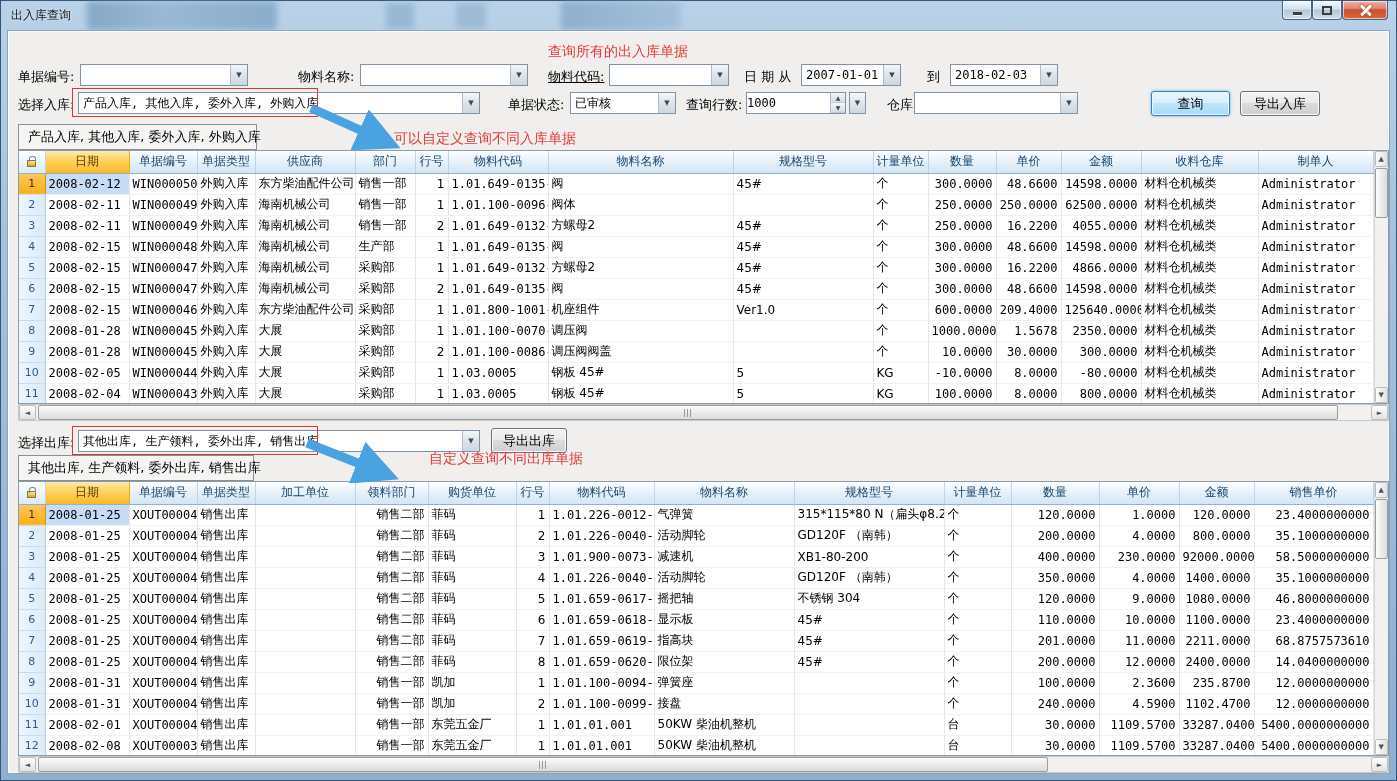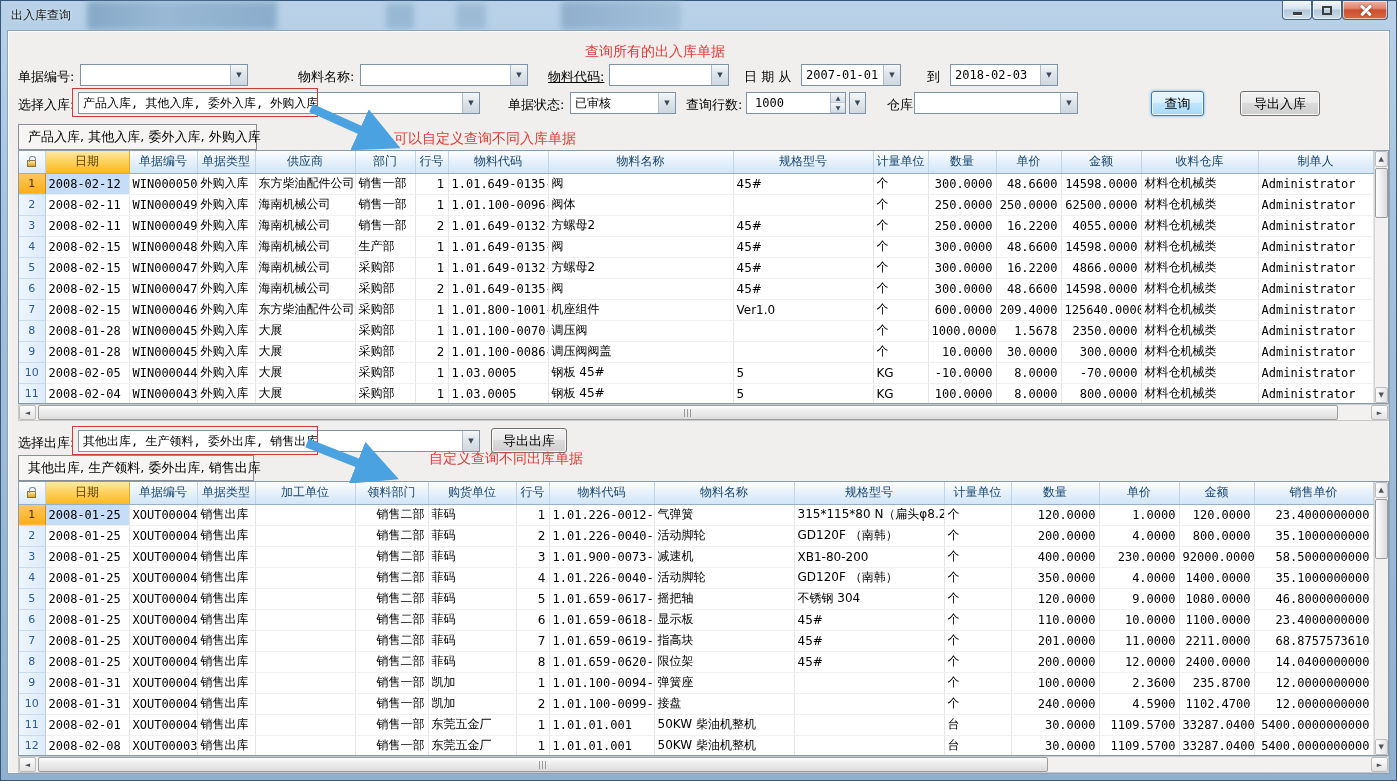--- a/index.html
+++ b/index.html
@@ -16,21 +16,21 @@
   .g-max { width:10px; height:9px; border:2px solid #3d3d3d; background:transparent; }
   .g-x { position:absolute; width:14px; height:2.5px; background:#fff; left:16px; top:8px; border-radius:1px; box-shadow:0 0 2px #7e2713; }
   .g-x.a { transform:rotate(45deg); } .g-x.b { transform:rotate(-45deg); }
   .client { position:absolute; left:6px; top:29px; right:6px; bottom:6px; background:#f0efed; border:1px solid #8ba3bc; box-shadow:inset 0 0 0 1px #fafcfe; }
   .lbl { position:absolute; font-size:13px; color:#000000; white-space:nowrap; }
   .note { position:absolute; font-size:14px; color:#e53935; white-space:nowrap; }
   .combo { position:absolute; height:22px; background:#fff; border:1px solid #7f93a6; display:flex; align-items:stretch; }
   .combo .val { flex:1; font-size:12px; line-height:20px; padding:0 4px; overflow:hidden; white-space:nowrap; font-family:"DejaVu Sans Mono","DejaVu Sans",monospace; }
   .combo .drop { width:17px; border-left:1px solid #aebdc9; background:linear-gradient(#f5f6f7,#dde3e9 50%,#cfd7df); display:flex; align-items:center; justify-content:center; font-size:7px; color:#39485a; }
   .spinbox { position:absolute; height:22px; background:#fff; border:1px solid #7f93a6; display:flex; }
-  .spinbox .val { flex:1; font-size:12px; line-height:20px; padding:0 8px; font-family:"DejaVu Sans Mono",monospace; }
+  .spinbox .val { flex:1; font-size:12px; line-height:20px; padding:0 0; font-family:"DejaVu Sans Mono",monospace; }
   .spincol { width:15px; display:flex; flex-direction:column; border-left:1px solid #aebdc9; }
   .spincol div { flex:1; background:linear-gradient(#f5f6f7,#d5dce4); font-size:6px; color:#39485a; display:flex; align-items:center; justify-content:center; border-bottom:1px solid #c3ccd6; }
   .minidrop { position:absolute; width:17px; height:22px; border:1px solid #7f93a6; background:linear-gradient(#f5f6f7,#cfd7df); font-size:7px; color:#39485a; display:flex; align-items:center; justify-content:center; }
   .btn7 { position:absolute; height:25px; border:1px solid #707070; border-radius:3px; background:linear-gradient(#f2f2f2,#ebebeb 45%,#dbdbdb 50%,#cfcfcf); font-size:13px; display:flex; align-items:center; justify-content:center; box-shadow:inset 0 0 0 1px #fbfbfb; }
   .btn7.default { border-color:#3c7fb1; background:linear-gradient(#eaf6fd,#d9f0fc 45%,#bee6fd 50%,#a7d9f5); box-shadow:0 0 3px #57a8dd, inset 0 0 0 1px #eaf6fd; }
   .tab { position:absolute; height:26px; background:#f6f5f3; border:1px solid #8a8e96; font-size:13px; line-height:24px; padding:0 9px; white-space:nowrap; }
   .redbox { position:absolute; border:1px solid #d23a34; pointer-events:none; z-index:5; }
   .arrow { position:absolute; z-index:6; }
   
   .grid { position:absolute; width:1371px; background:#fff; border:1px solid #889cb1; display:flex; overflow:hidden; }
@@ -85,21 +85,21 @@
         </div>
       <div class="winbtn close">
           <span class="g-x a"></span>
           <span class="g-x b"></span>
         </div>
     </div>
   </div>
 
   <div class="client">
 
-    <div class="note" style="left:577px;top:12px;">查询所有的出入库单据</div>
+    <div class="note" style="left:540px;top:12px;">查询所有的出入库单据</div>
 
     <div class="lbl" style="left:10px;top:37px;">单据编号:</div>
     <div class="combo" style="left:72px;top:33px;width:168px;">
       <span class="val"></span>
       <span class="drop">▼</span>
     </div>
     <div class="lbl" style="left:290px;top:37px;">物料名称:</div>
     <div class="combo" style="left:352px;top:33px;width:168px;">
       <span class="val"></span>
       <span class="drop">▼</span>
@@ -139,21 +139,21 @@
         <div>▲</div>
         <div>▼</div>
       </span>
     </div>
     <div class="minidrop" style="left:841px;top:61px;">▼</div>
     <div class="lbl" style="left:879px;top:65px;">仓库</div>
     <div class="combo" style="left:906px;top:61px;width:164px;">
       <span class="val"></span>
       <span class="drop">▼</span>
     </div>
-    <div class="btn7 default" style="left:1143px;top:60px;width:53px;">查询</div>
+    <div class="btn7 default" style="left:1143px;top:60px;width:79px;">查询</div>
     <div class="btn7" style="left:1232px;top:60px;width:80px;">导出入库</div>
 
     <div class="tab" style="left:10px;top:93px;width:239px;">产品入库, 其他入库, 委外入库, 外购入库</div>
     <div class="note" style="left:386px;top:99px;">可以自定义查询不同入库单据</div>
     <svg class="arrow" style="left:296px;top:72px;" width="100" height="50">
       <line x1="7" y1="5" x2="76" y2="36" stroke="#4aa3e0" stroke-width="9" marker-end="url(#ah)"></line>
     </svg>
 
     <div class="grid" id="grid-in" style="left:10px;top:119px;height:254px;">
       <div class="gridbody">
@@ -366,21 +366,21 @@
                 <td class="l">外购入库</td>
                 <td class="l">大展</td>
                 <td class="l">采购部</td>
                 <td class="r">1</td>
                 <td class="l mono">1.03.0005</td>
                 <td class="l">钢板 45#</td>
                 <td class="l">5</td>
                 <td class="l">KG</td>
                 <td class="r mono">-10.0000</td>
                 <td class="r mono">8.0000</td>
-                <td class="r mono">-70.0000</td>
+                <td class="r mono">-80.0000</td>
                 <td class="l">材料仓机械类</td>
                 <td class="l mono">Administrator</td>
               </tr>
               <tr>
                 <td class="rownum">11</td>
                 <td class="l mono">2008-02-04</td>
                 <td class="l mono">WIN000043</td>
                 <td class="l">外购入库</td>
                 <td class="l">大展</td>
                 <td class="l">采购部</td>

